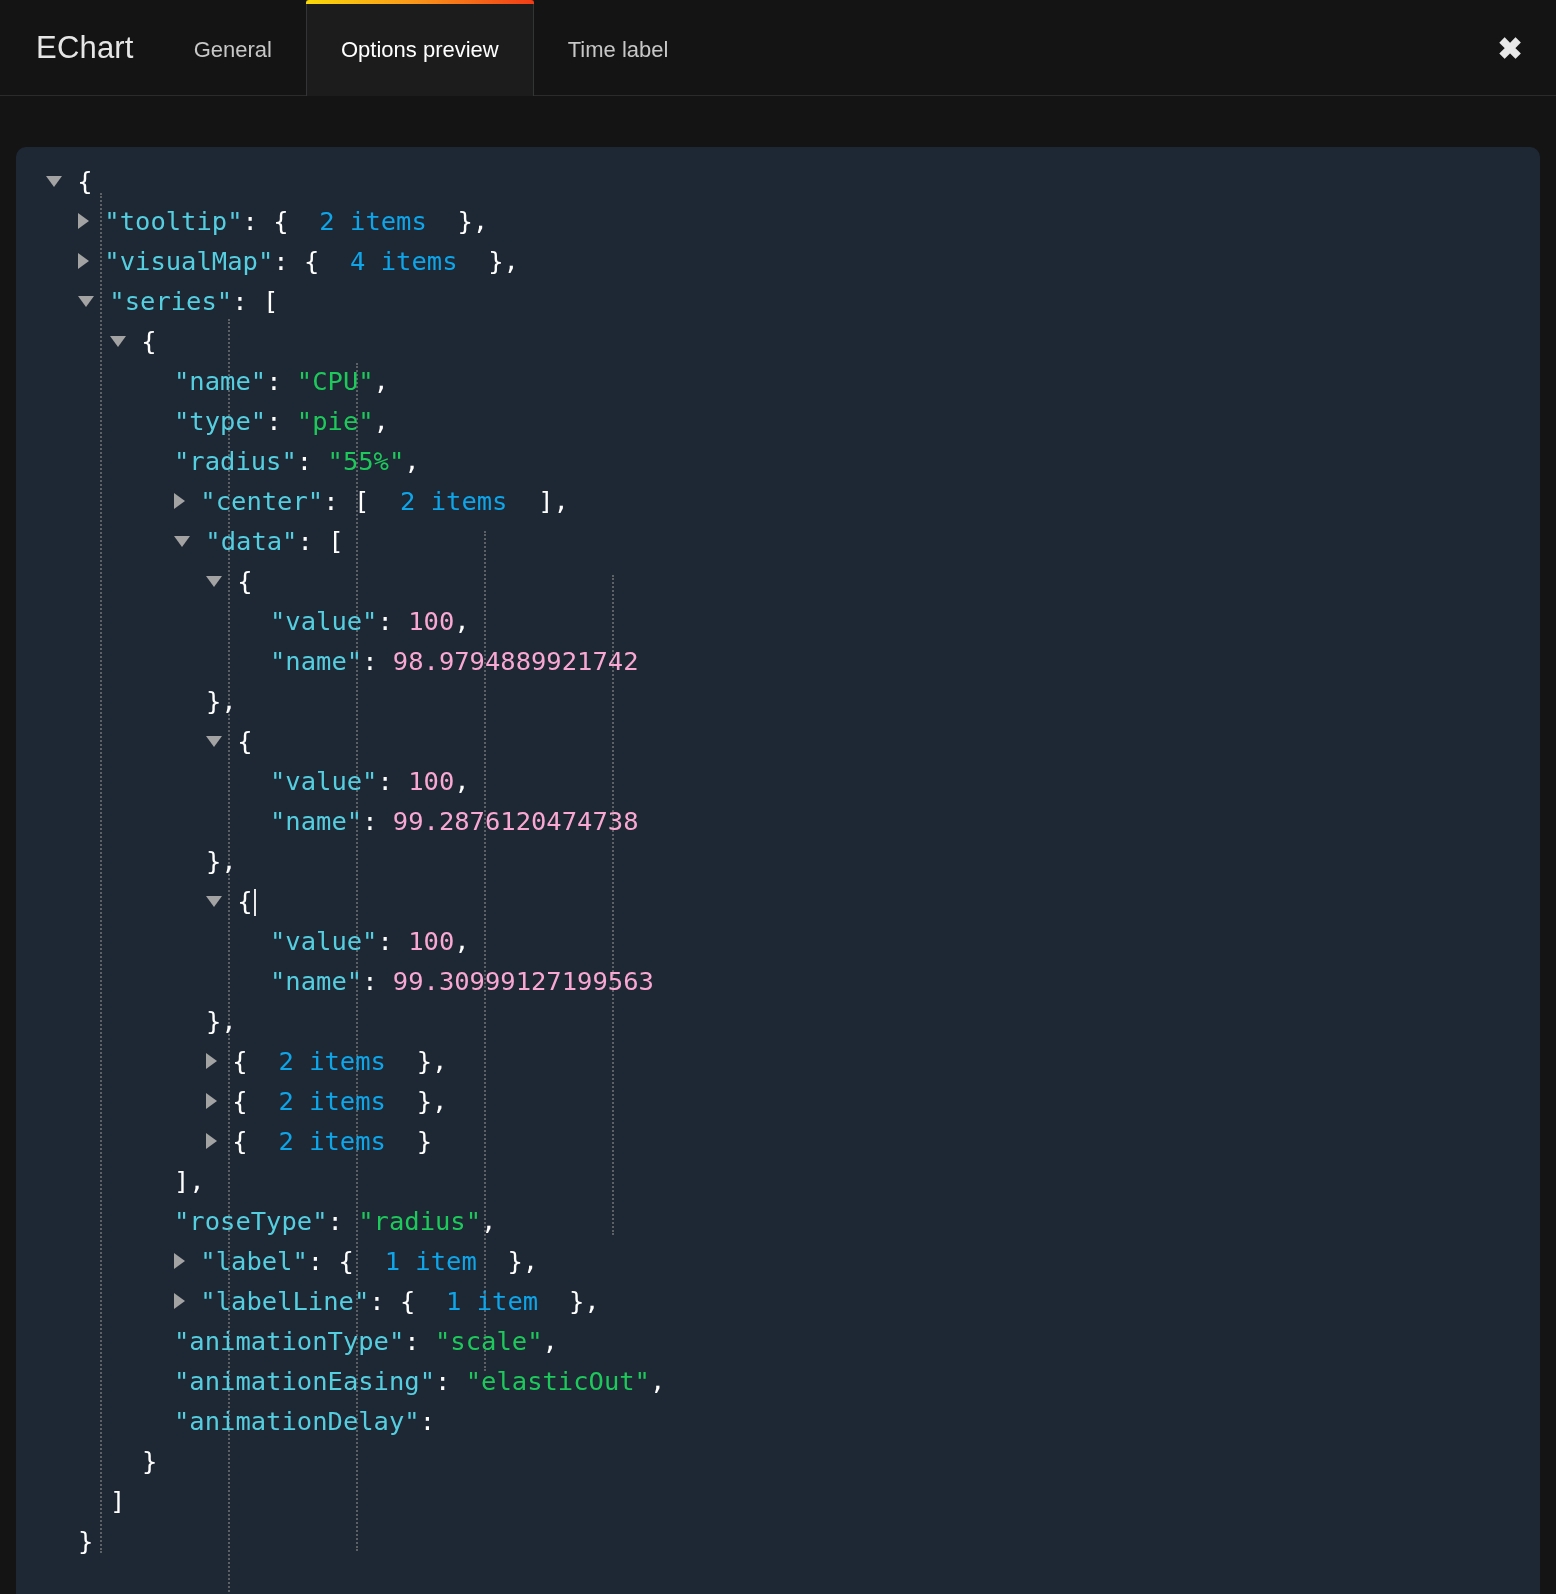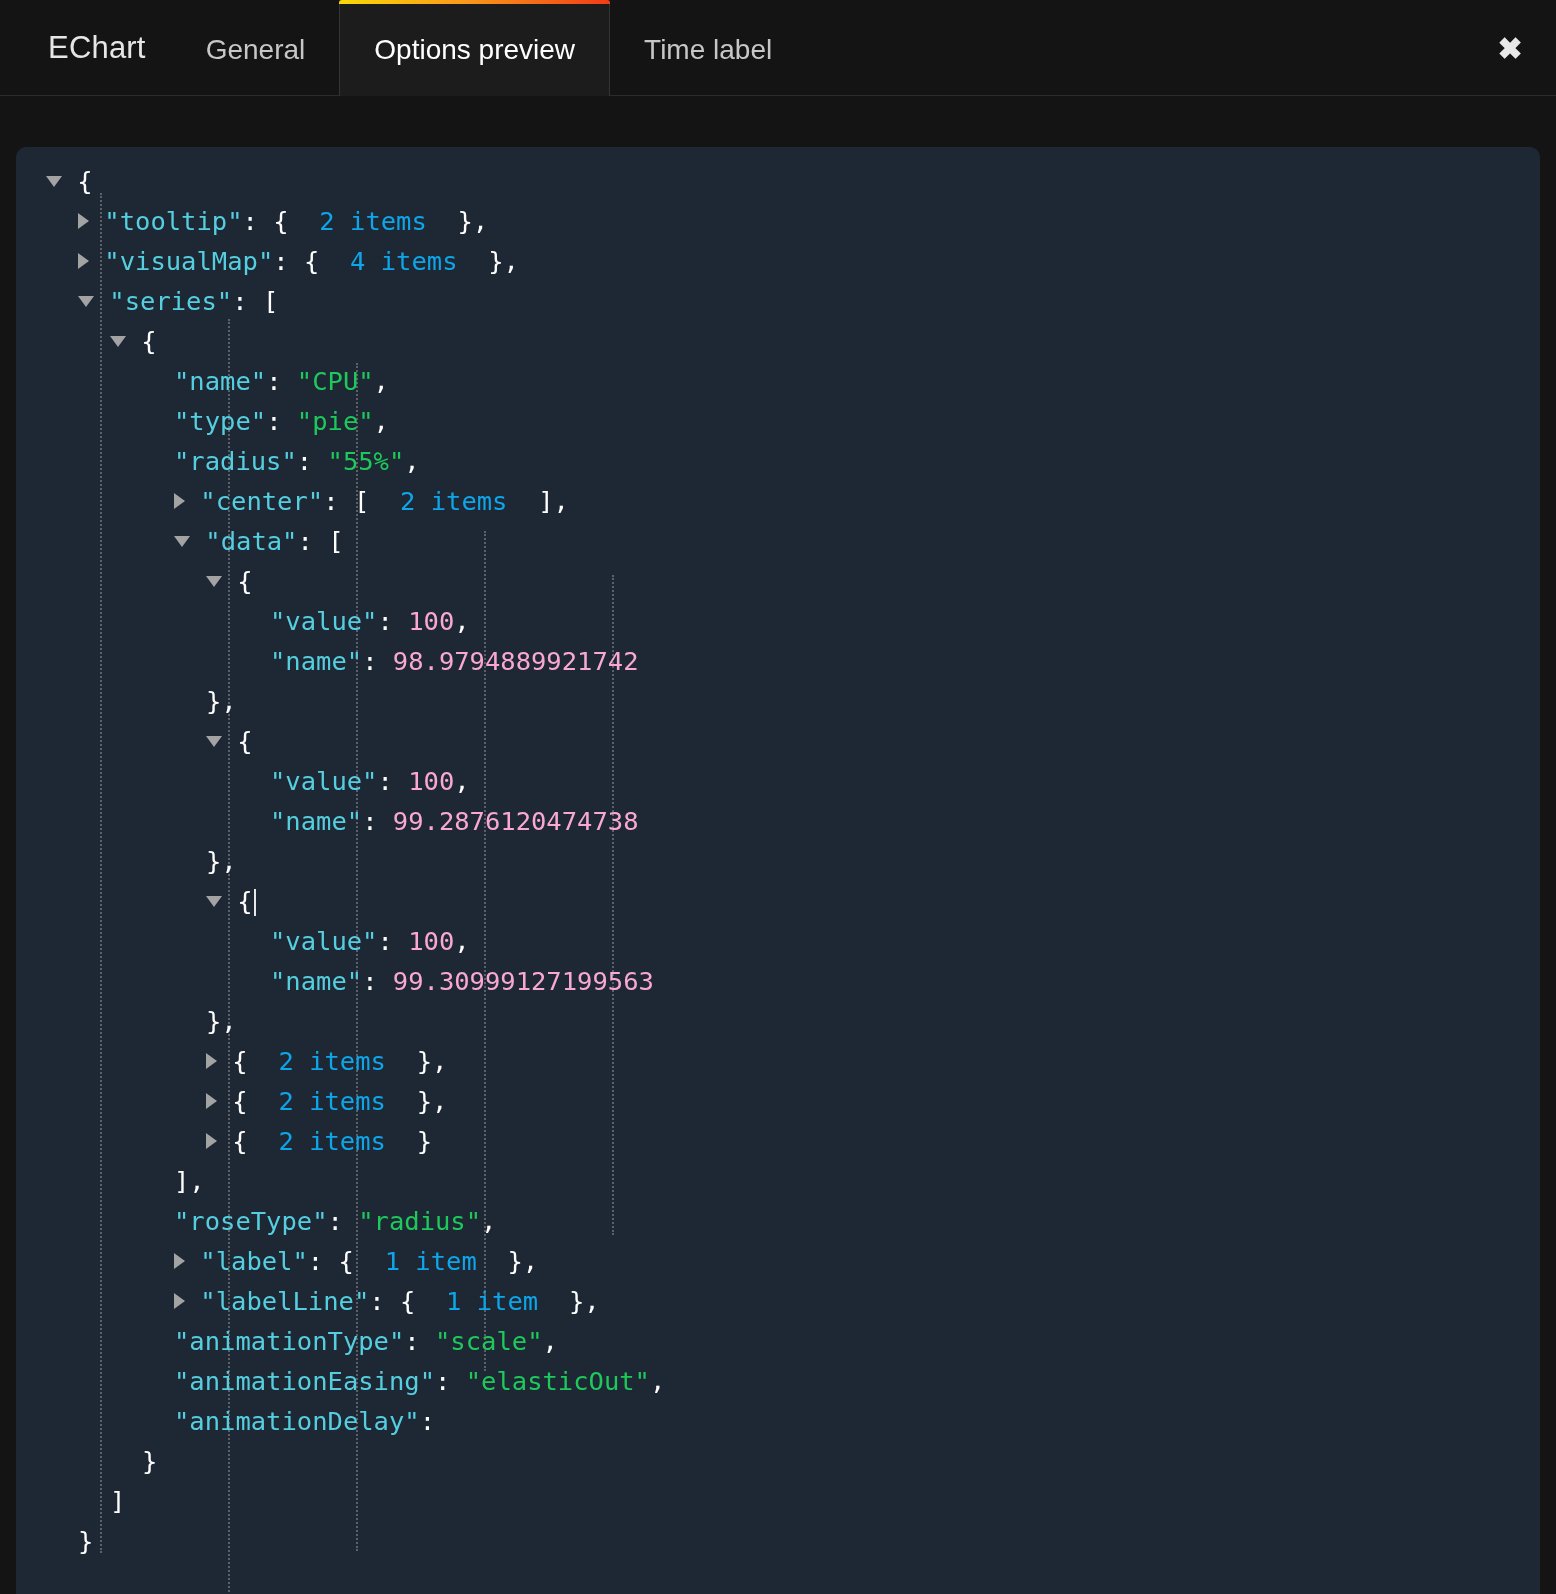--- a/index.html
+++ b/index.html
@@ -27,39 +27,39 @@
   .tabbar::after {
     content: "";
     position: absolute;
     left: 0; right: 0; bottom: 0;
     height: 1px;
     background: #2b2b2b;
   }
   .app-title {
     display: flex;
     align-items: center;
-    padding: 0 26px 0 48px;
+    padding: 0 26px 0 36px;
     font-size: 31px;
     font-weight: 400;
     color: #e6e6e6;
     letter-spacing: 0.2px;
     white-space: nowrap;
   }
   .tabs {
     display: flex;
     align-items: stretch;
     flex: 1;
   }
   .tab {
     position: relative;
     display: flex;
     align-items: center;
     justify-content: flex-start;
     padding: 0 34px;
-    font-size: 28px;
+    font-size: 22px;
     color: #c7c7c7;
     white-space: nowrap;
     box-sizing: border-box;
     background: transparent;
     border-top: 4px solid transparent;
   }
   .tab.active {
     background: #1c1c1c;
     border-left: 1px solid #333436;
     border-right: 1px solid #333436;

